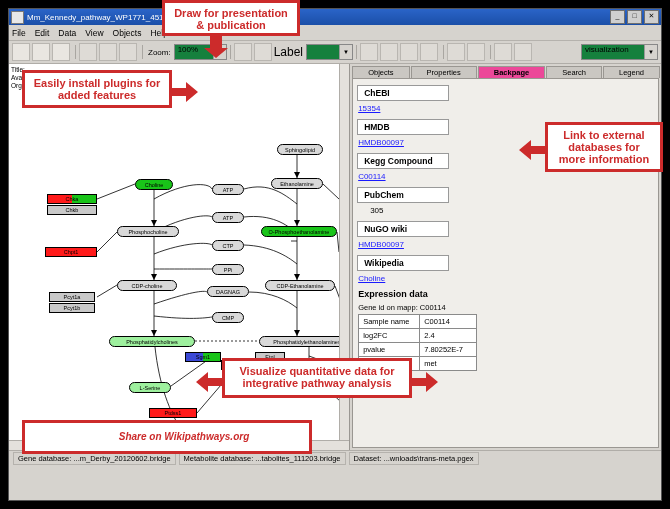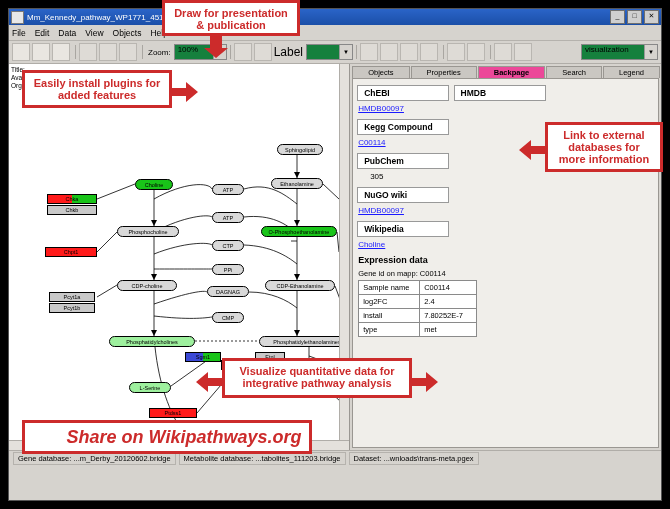--- a/index.html
+++ b/index.html
@@ -56,21 +56,21 @@
   .green{background:#19c419;}
   .red{background:#ff1a1a;}
   .lgreen{background:#9ef09e;}
   .yellow{background:#ffe800;}
   .half-red-green{background:linear-gradient(to right,#ff1a1a 50%,#19c419 50%);}
   .half-blue-green{background:linear-gradient(to right,#3b49d6 50%,#19c419 50%);}
   .half-blue-dark{background:linear-gradient(to right,#3b49d6 50%,#9a9a9a 50%);}
   svg.edges{position:absolute;left:0;top:0;}
   
   .callout{position:absolute;background:#fff;border:3px solid #cc2b2b;color:#cc2b2b;font-weight:bold;text-align:center;font-size:11px;line-height:12px;padding:4px 6px;box-sizing:border-box;}
-  .callout.share{font-size:18px;font-style:italic;color:#cc2b2b;padding-left:40px;}
+  .callout.share{font-size:10px;font-style:italic;color:#cc2b2b;padding-left:40px;}
   .scroll-v{position:absolute;right:0;top:0;width:9px;height:100%;background:#e4e1dc;border-left:1px solid #b0ada8;}
   .scroll-h{position:absolute;left:0;bottom:0;height:9px;width:100%;background:#e4e1dc;border-top:1px solid #b0ada8;}
 </style>
 </head>
 <body>
 
 <div class="app">
 
   <div class="titlebar">
     <div class="tb-icon"></div>
@@ -304,20 +304,21 @@
     <div class="sidepanel">
       <div class="tabs">
         <div class="tab">Objects</div>
         <div class="tab">Properties</div>
         <div class="tab active">Backpage</div>
         <div class="tab">Search</div>
         <div class="tab">Legend</div>
       </div>
       <div class="panelbody">
         <div class="secthead">ChEBI</div>
+        <a class="lnk">15354</a>
 
         <div class="secthead">HMDB</div>
         <a class="lnk">HMDB00097</a>
 
         <div class="secthead">Kegg Compound</div>
         <a class="lnk">C00114</a>
 
         <div class="secthead">PubChem</div>
         <div class="plain">305</div>
 
@@ -334,21 +335,21 @@
           <tbody>
               <tr>
             <td class="k">Sample name</td>
             <td class="v">C00114</td>
           </tr>
           <tr>
             <td class="k">log2FC</td>
             <td class="v">2.4</td>
           </tr>
           <tr>
-            <td class="k">install</td>
+            <td class="k">pvalue</td>
             <td class="v">7.80252E-7</td>
           </tr>
           <tr>
             <td class="k">type</td>
             <td class="v">met</td>
           </tr>
         </tbody>
           </table>
       </div>
     </div>

